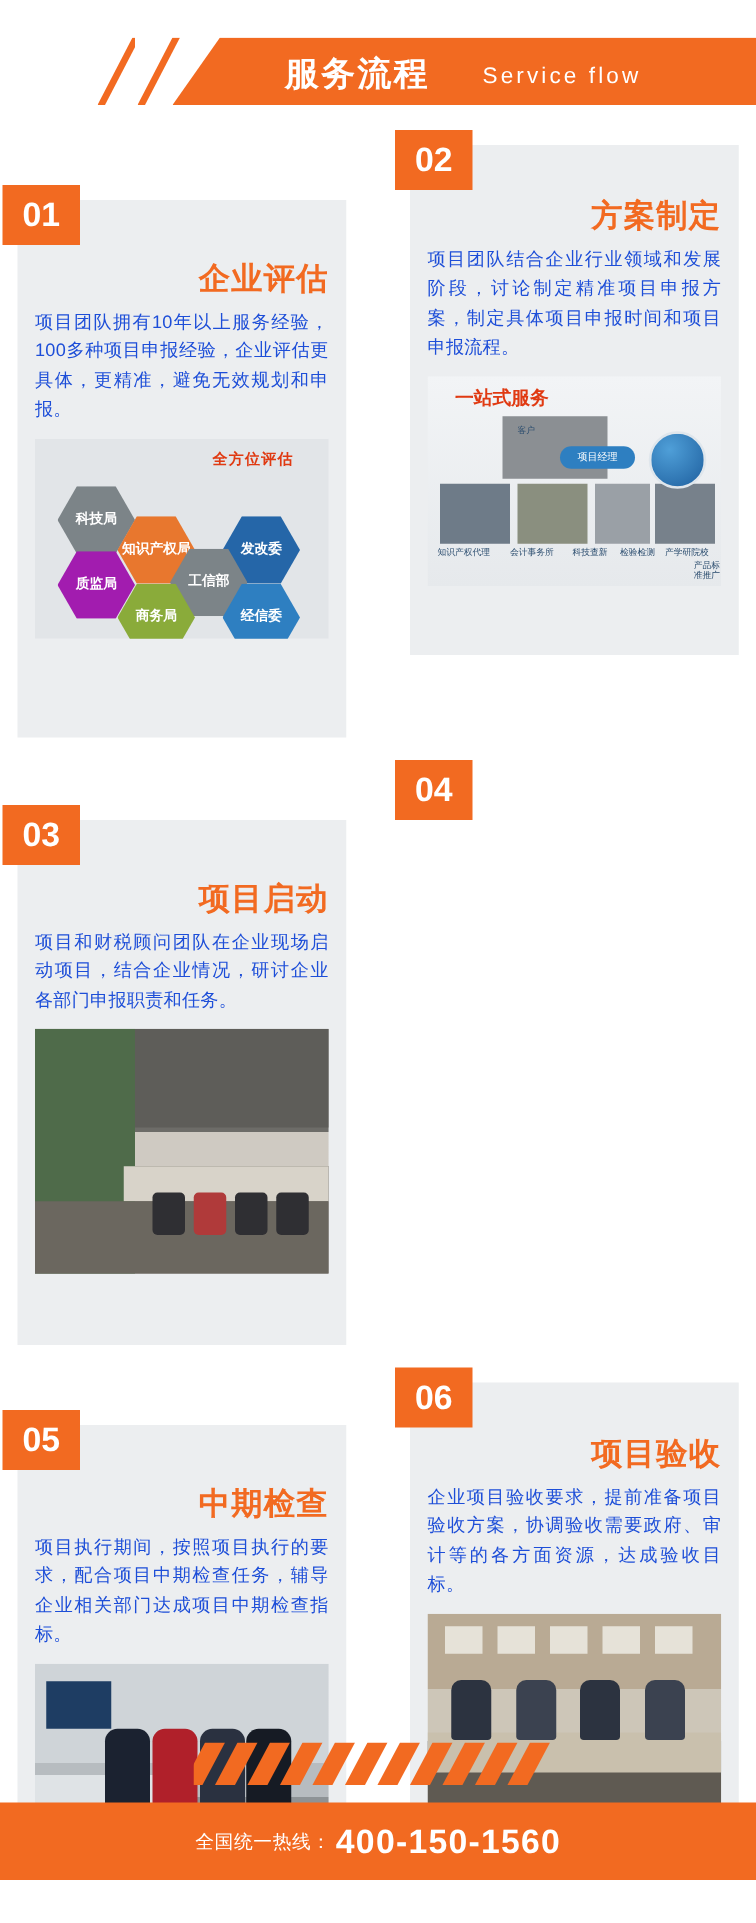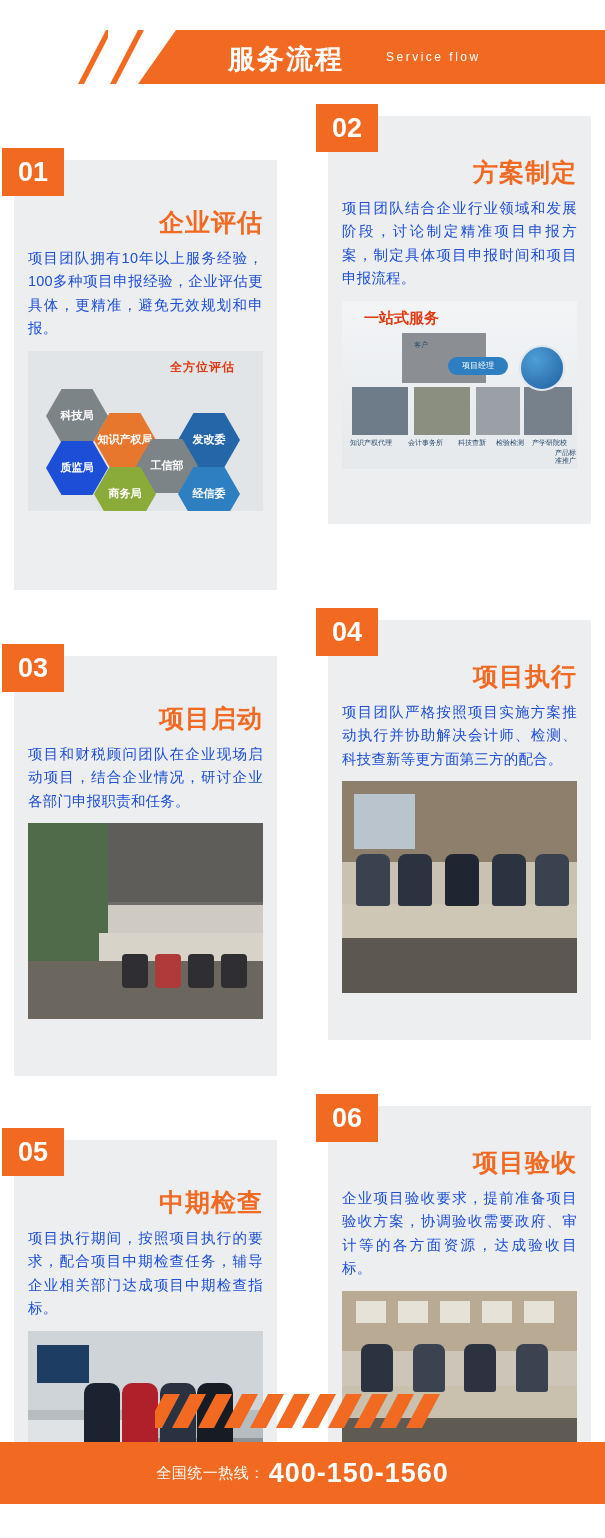--- a/index.html
+++ b/index.html
@@ -27,21 +27,21 @@
     position: absolute; left: 78px; top: 30px; width: 30px; height: 54px;
     background: #f26a21;
     clip-path: polygon(28px 0, 34px 0, 6px 54px, 0 54px);
   }
   .header-title {
     position: absolute; left: 228px; top: 41px;
     color: #ffffff; font-size: 27px; font-weight: bold; letter-spacing: 2px;
   }
   .header-sub {
     position: absolute; left: 386px; top: 50px;
-    color: #ffffff; font-size: 12px; letter-spacing: 2.5px;
+    color: #ffffff; font-size: 18px; letter-spacing: 2.5px;
   }
 
   
   .grid {
     position: absolute; left: 14px; top: 100px;
     width: 577px;
     display: grid;
     grid-template-columns: 263px 263px;
     column-gap: 51px;
     row-gap: 18px;
@@ -102,21 +102,21 @@
     position: absolute; width: 62px; height: 54px;
     clip-path: polygon(25% 0, 75% 0, 100% 50%, 75% 100%, 25% 100%, 0 50%);
     display:flex; align-items:center; justify-content:center;
     color:#fff; font-size: 11px; font-weight: bold; text-align:center; line-height:1.2;
   }
   .hex.g  { background:#7c8488; }
   .hex.o  { background:#e8772e; }
   .hex.b  { background:#2e7fc1; }
   .hex.gr { background:#8aab3a; }
   .hex.db { background:#2566a8; }
-  .hex.bl { background:#1d4ed8; }
+  .hex.bl { background:#a21caf; }
 
   
   .svcfig { height: 168px; background: linear-gradient(#f2f4f6, #e6e9ec); position: relative; overflow:hidden; }
   .svcfig .sf-title { position:absolute; left: 22px; top: 8px; color:#e03a12; font-size: 15px; font-weight:bold; }
   .sf-photo { position:absolute; background-size: cover; }
   .sf-badge {
     position:absolute; right: 12px; top: 44px; width: 46px; height: 46px; border-radius: 50%;
     background: radial-gradient(circle at 35% 30%, #4f9fd8, #1e5f9e);
     border: 2px solid #dfe6ec;
   }
@@ -253,35 +253,20 @@
             <div class="chair" style="left:54%; background:#b03a3a;"></div>
             <div class="chair" style="left:68%;"></div>
             <div class="chair" style="left:82%;"></div>
           </div>
         </div>
       </div>
     </div>
 
     <div class="card c4">
       <div class="badge right">04</div>
-      <div class="card-body">
-        <div class="card-title">项目执行</div>
-        <div class="card-text">项目团队严格按照项目实施方案推动执行并协助解决会计师、检测、科技查新等更方面第三方的配合。</div>
-        <div class="card-media">
-          <div class="photo ph4">
-            <div class="win"></div>
-            <div class="tbl"></div>
-            <div class="p l" style="left:6%;"></div>
-            <div class="p" style="left:24%;"></div>
-            <div class="p r" style="left:44%;"></div>
-            <div class="p" style="left:64%;"></div>
-            <div class="p l" style="left:82%;"></div>
-          </div>
-        </div>
-      </div>
     </div>
 
     <div class="card c5">
       <div class="badge left">05</div>
       <div class="card-body">
         <div class="card-title">中期检查</div>
         <div class="card-text">项目执行期间，按照项目执行的要求，配合项目中期检查任务，辅导企业相关部门达成项目中期检查指标。</div>
         <div class="card-media">
           <div class="photo ph5">
             <div class="screen"></div>

